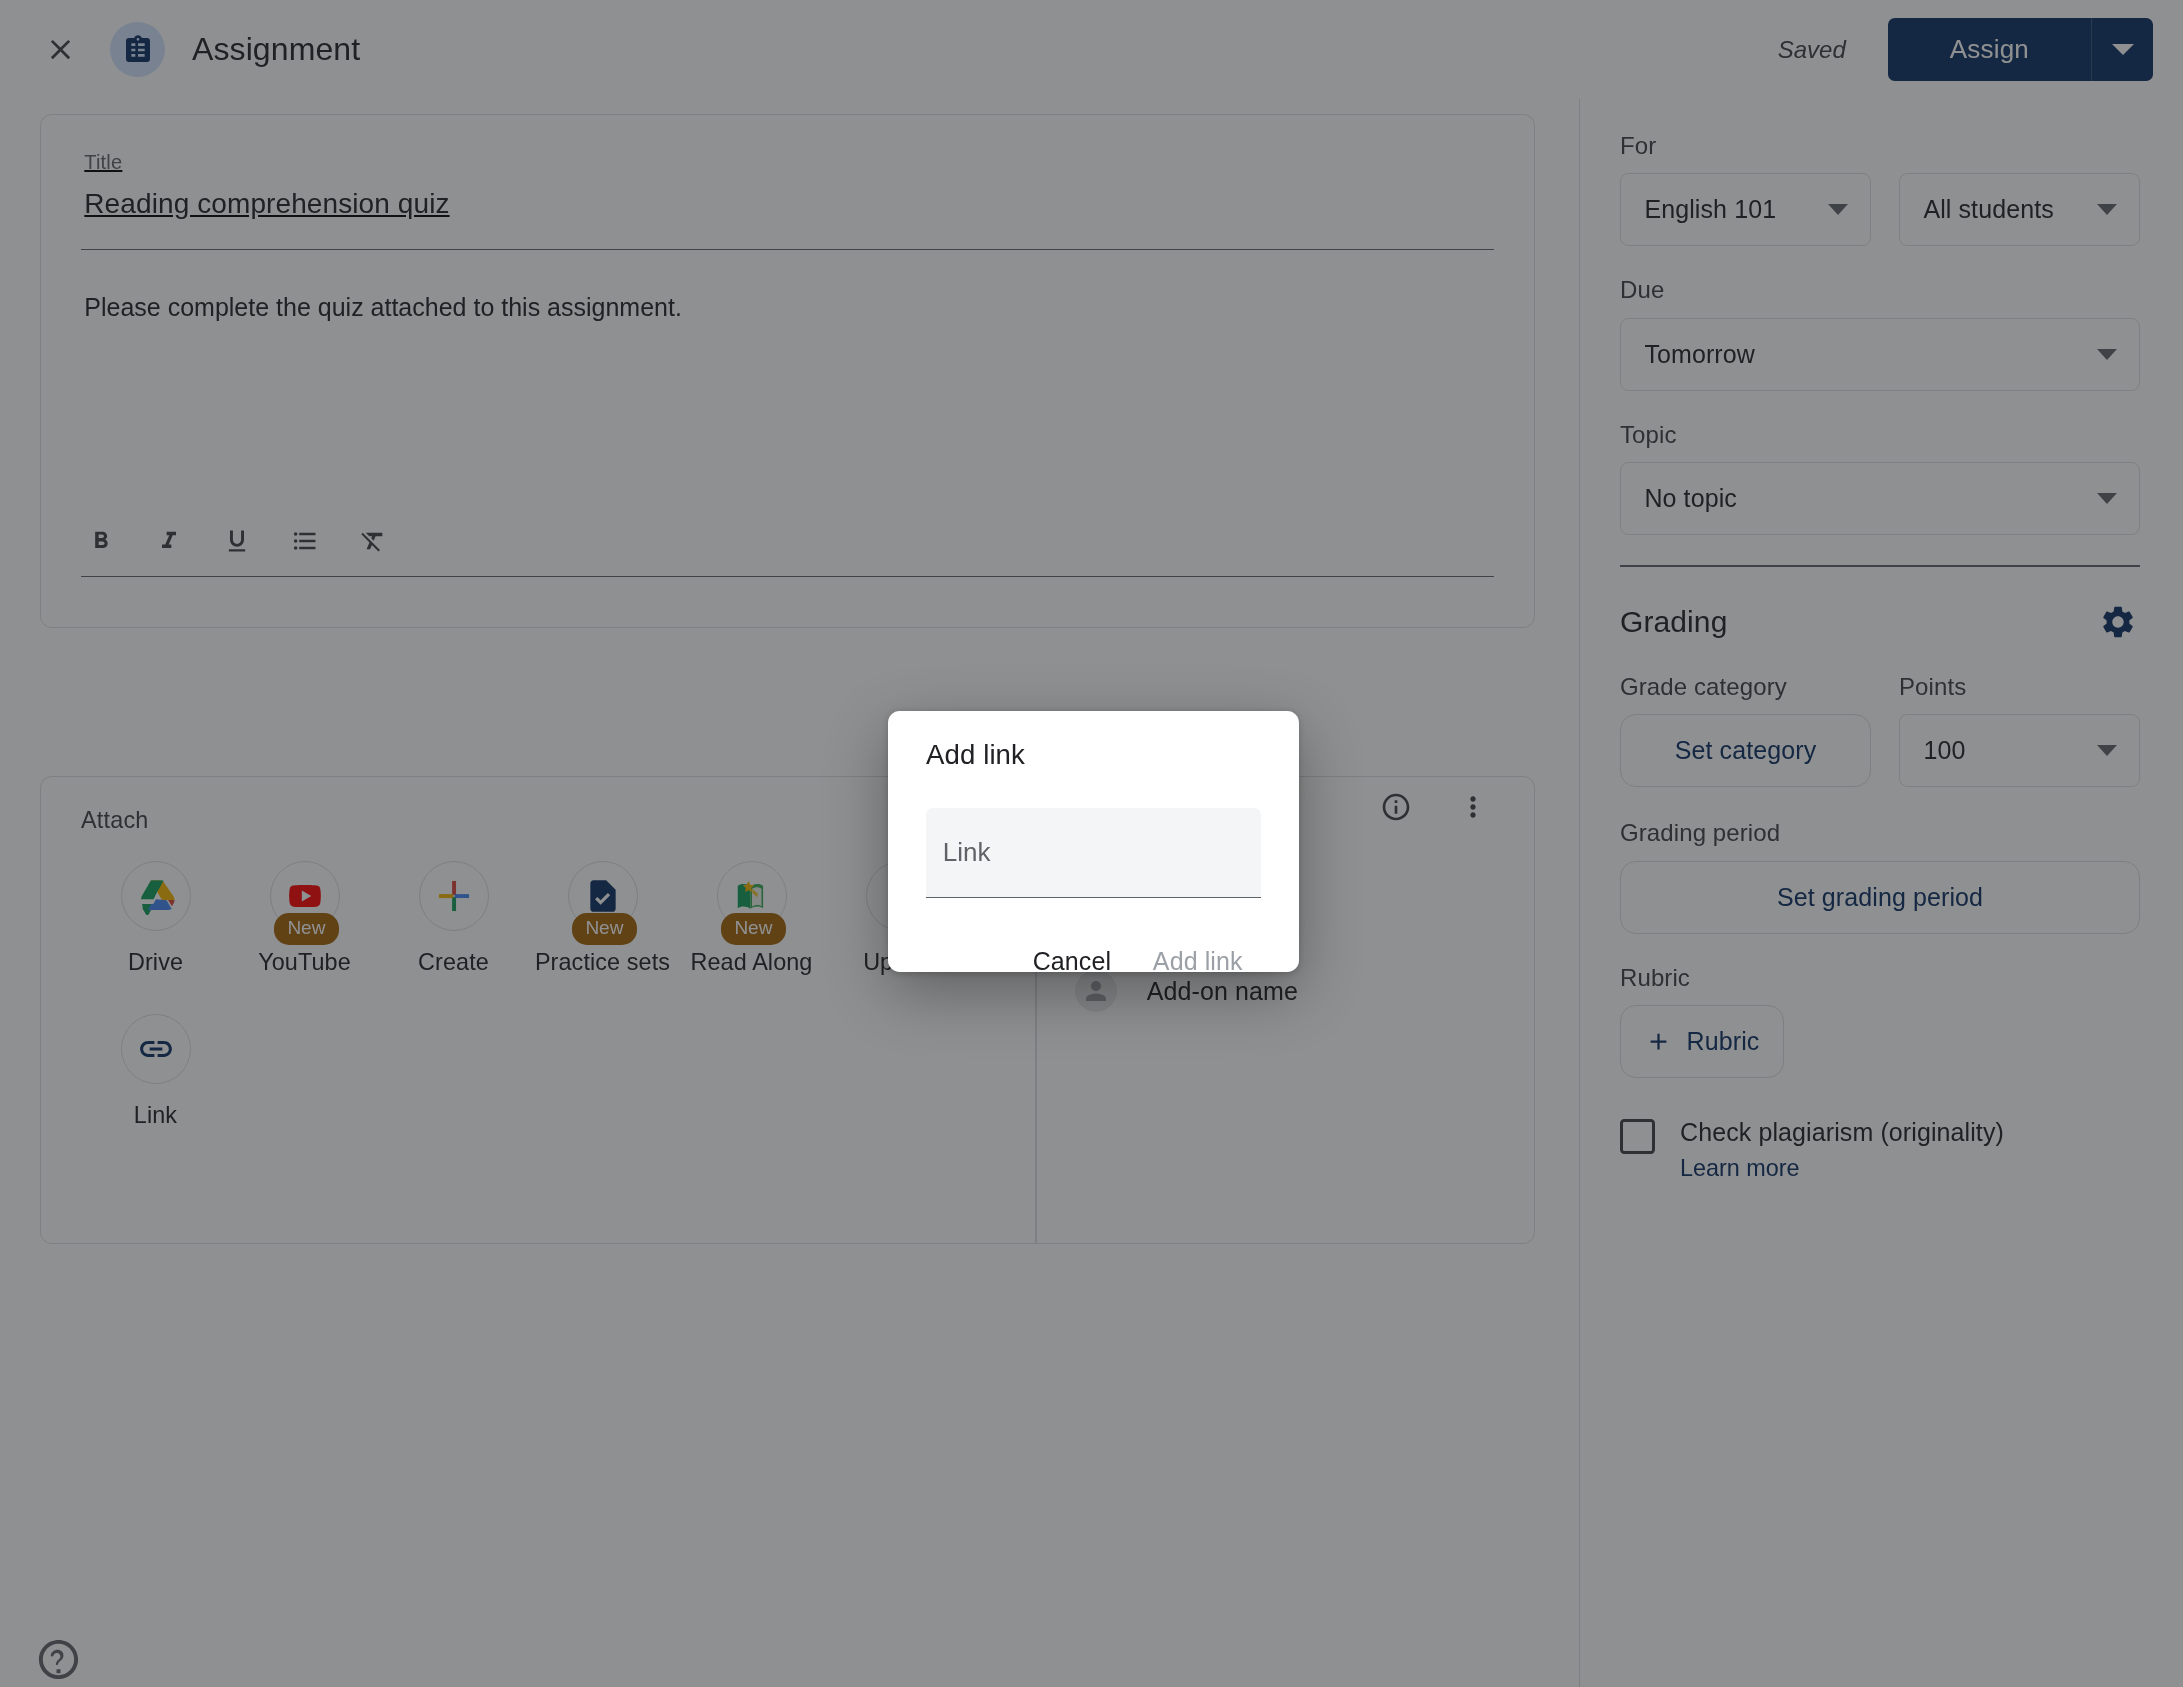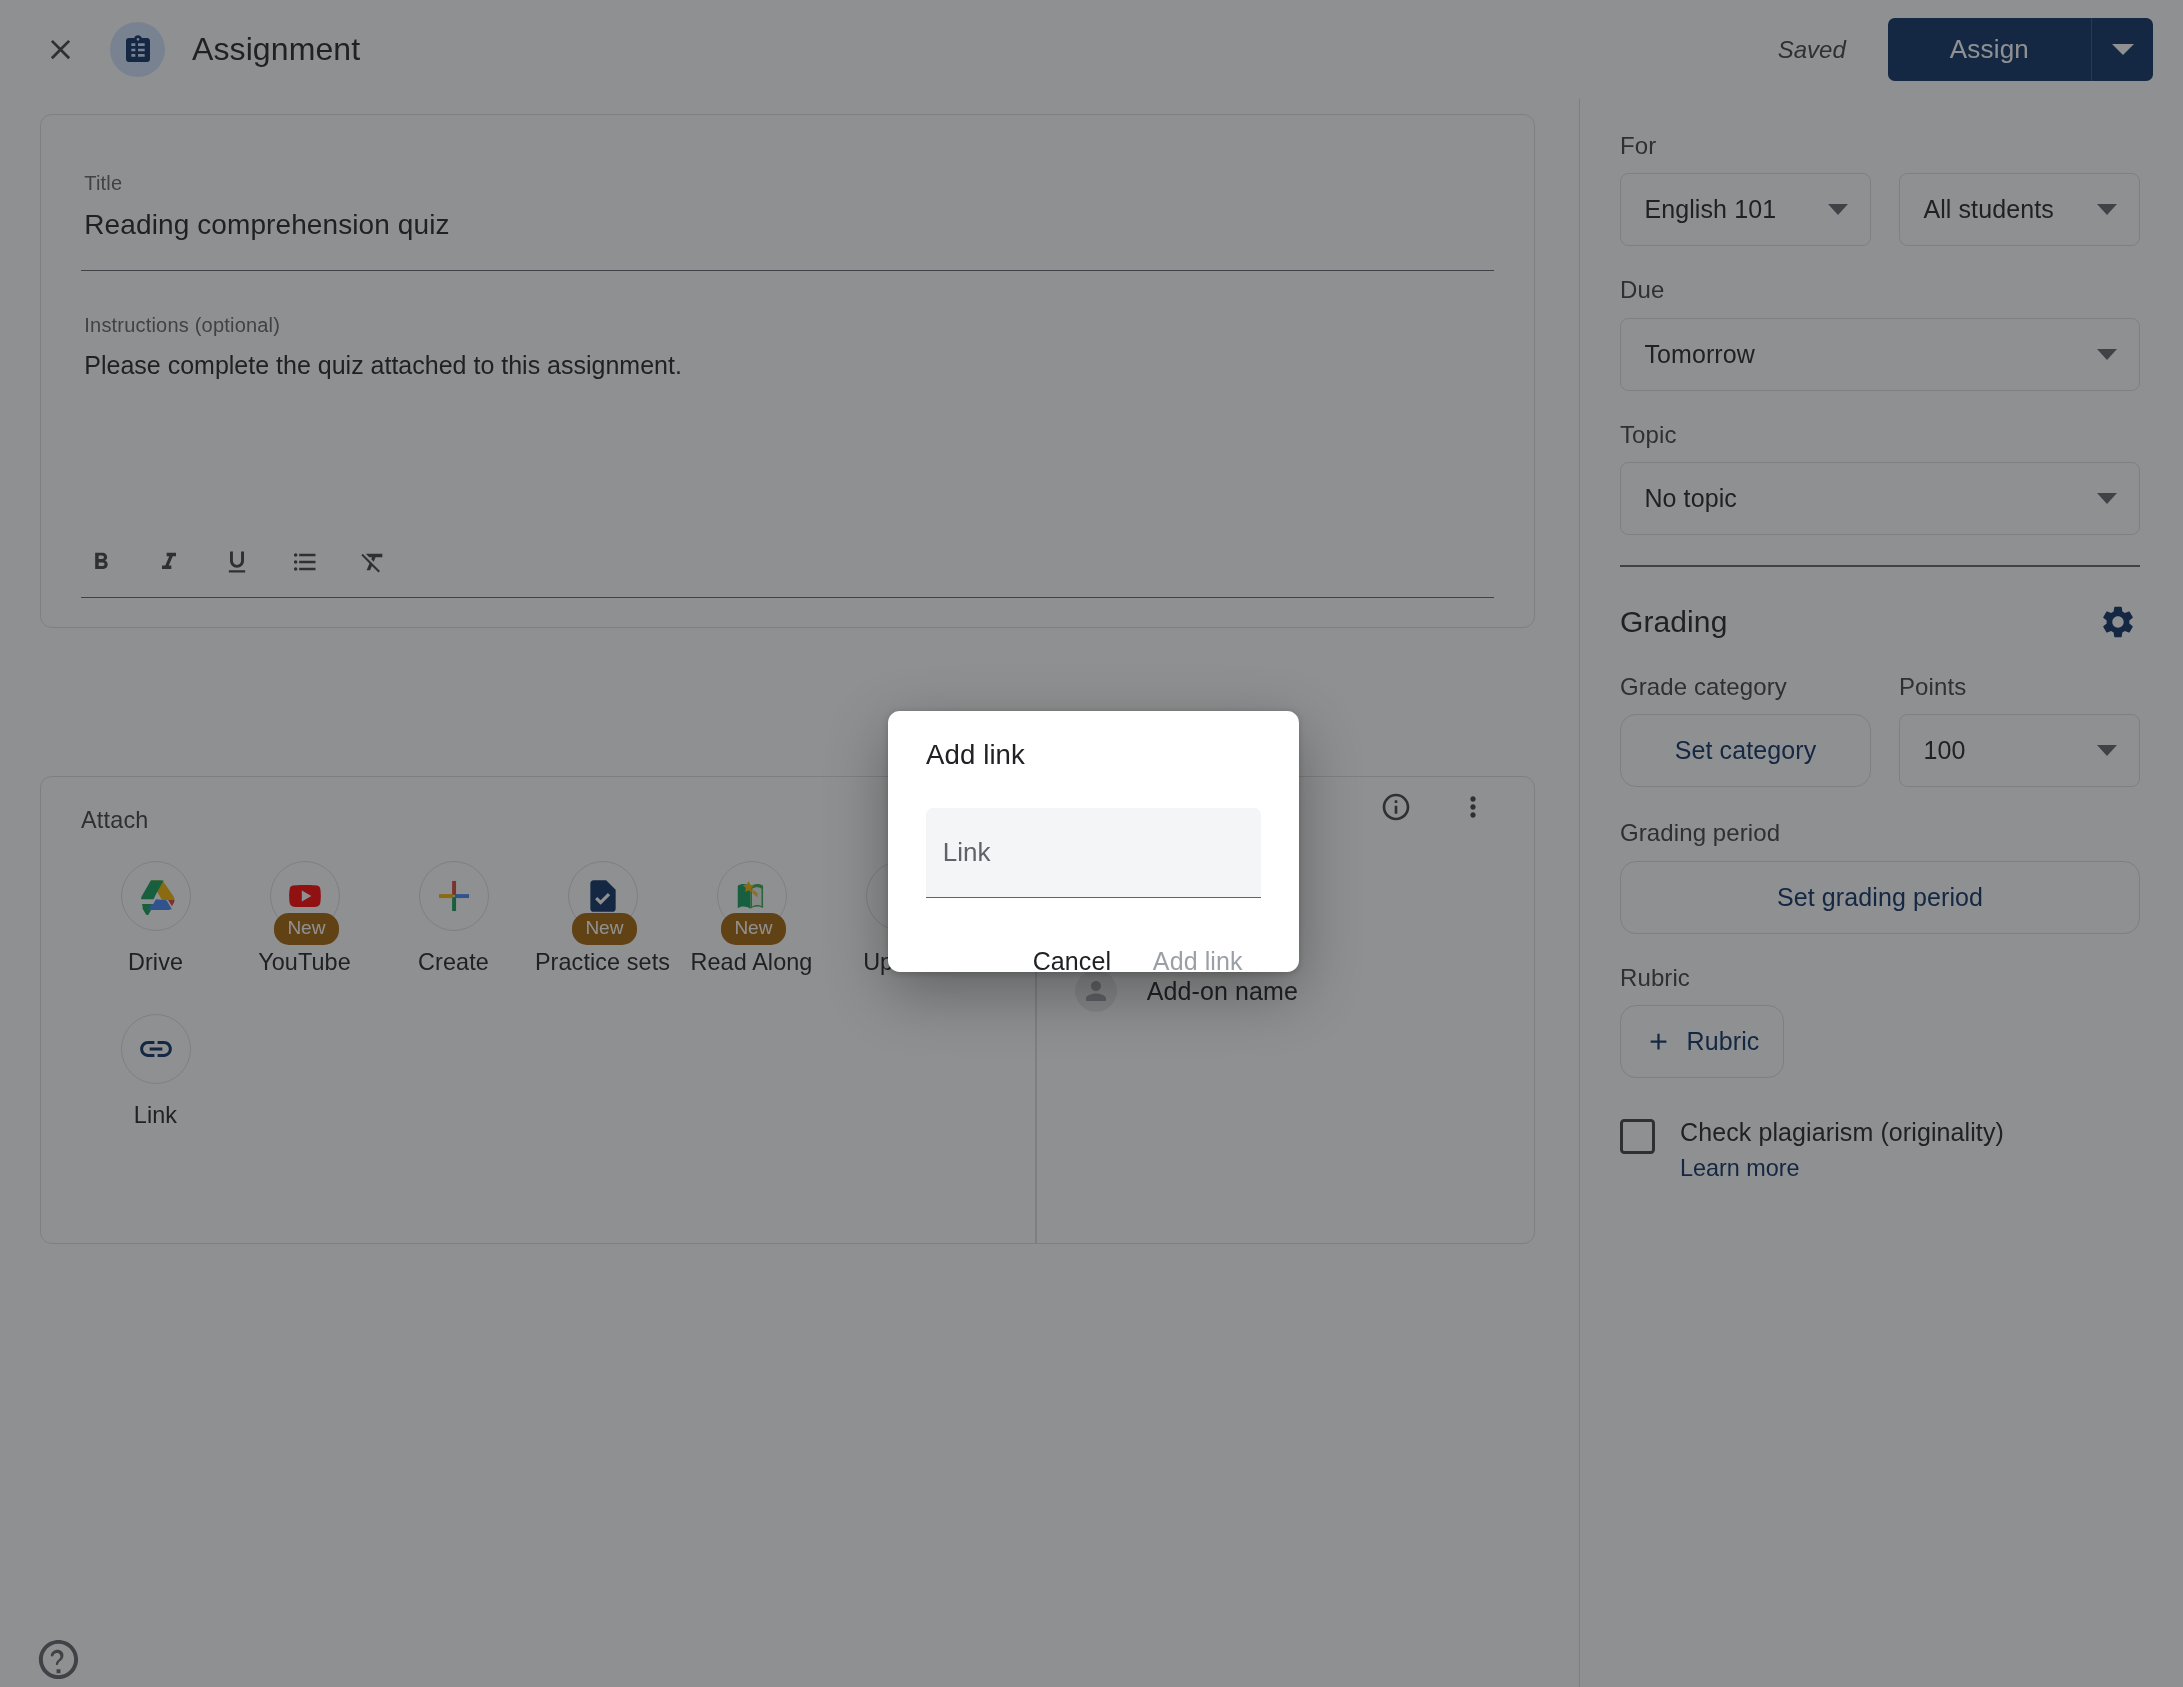--- a/index.html
+++ b/index.html
@@ -94,24 +94,25 @@
 
   
   .card {
     position: absolute;
     border: 1.7px solid #dadce0; border-radius: 11.7px;
     background: #fff;
   }
   #detail-card { left: 40px; top: 15px; width: 1495px; height: 514px; padding: 25px 40px; }
 
   .field-title {
-    position: relative; margin-top: 32px;
+    position: relative; margin-top: 11px;
     border-bottom: 1.7px solid #5f6368;
     height: 99px;
     padding: 0 3.3px;
+    text-decoration: underline;
   }
   .field-label { font-size: 20px; color: #5f6368; letter-spacing: 0.2px; }
   .field-value { font-size: 28px; color: #202124; margin-top: 14px; letter-spacing: 0.1px; }
 
   .field-instructions {
     position: relative; margin-top: 43px;
     border-bottom: 1.7px solid #5f6368;
     height: 284px;
     padding: 0 3.3px;
   }
@@ -298,21 +299,20 @@
 
   <div class="main-area">
 
     <div class="card" id="detail-card">
       <div class="field-title">
         <div class="field-label">Title</div>
         <div class="field-value">Reading comprehension quiz</div>
       </div>
 
       <div class="field-instructions">
-        <div class="field-label">Instructions (optional)</div>
         <div class="instructions-value">Please complete the quiz attached to this assignment.</div>
 
         <div class="fmt-toolbar">
           <div class="fmt-btn">
             <svg viewBox="0 0 24 24">
                 <path d="M15.6 10.79c.97-.67 1.65-1.77 1.65-2.79 0-2.26-1.75-4-4-4H7v14h7.04c2.09 0 3.71-1.7 3.71-3.79 0-1.52-.86-2.82-2.15-3.42zM10 6.5h3c.83 0 1.5.67 1.5 1.5s-.67 1.5-1.5 1.5h-3v-3zm3.5 9H10v-3h3.5c.83 0 1.5.67 1.5 1.5s-.67 1.5-1.5 1.5z"></path>
               </svg>
           </div>
           <div class="fmt-btn">
             <svg viewBox="0 0 24 24">

